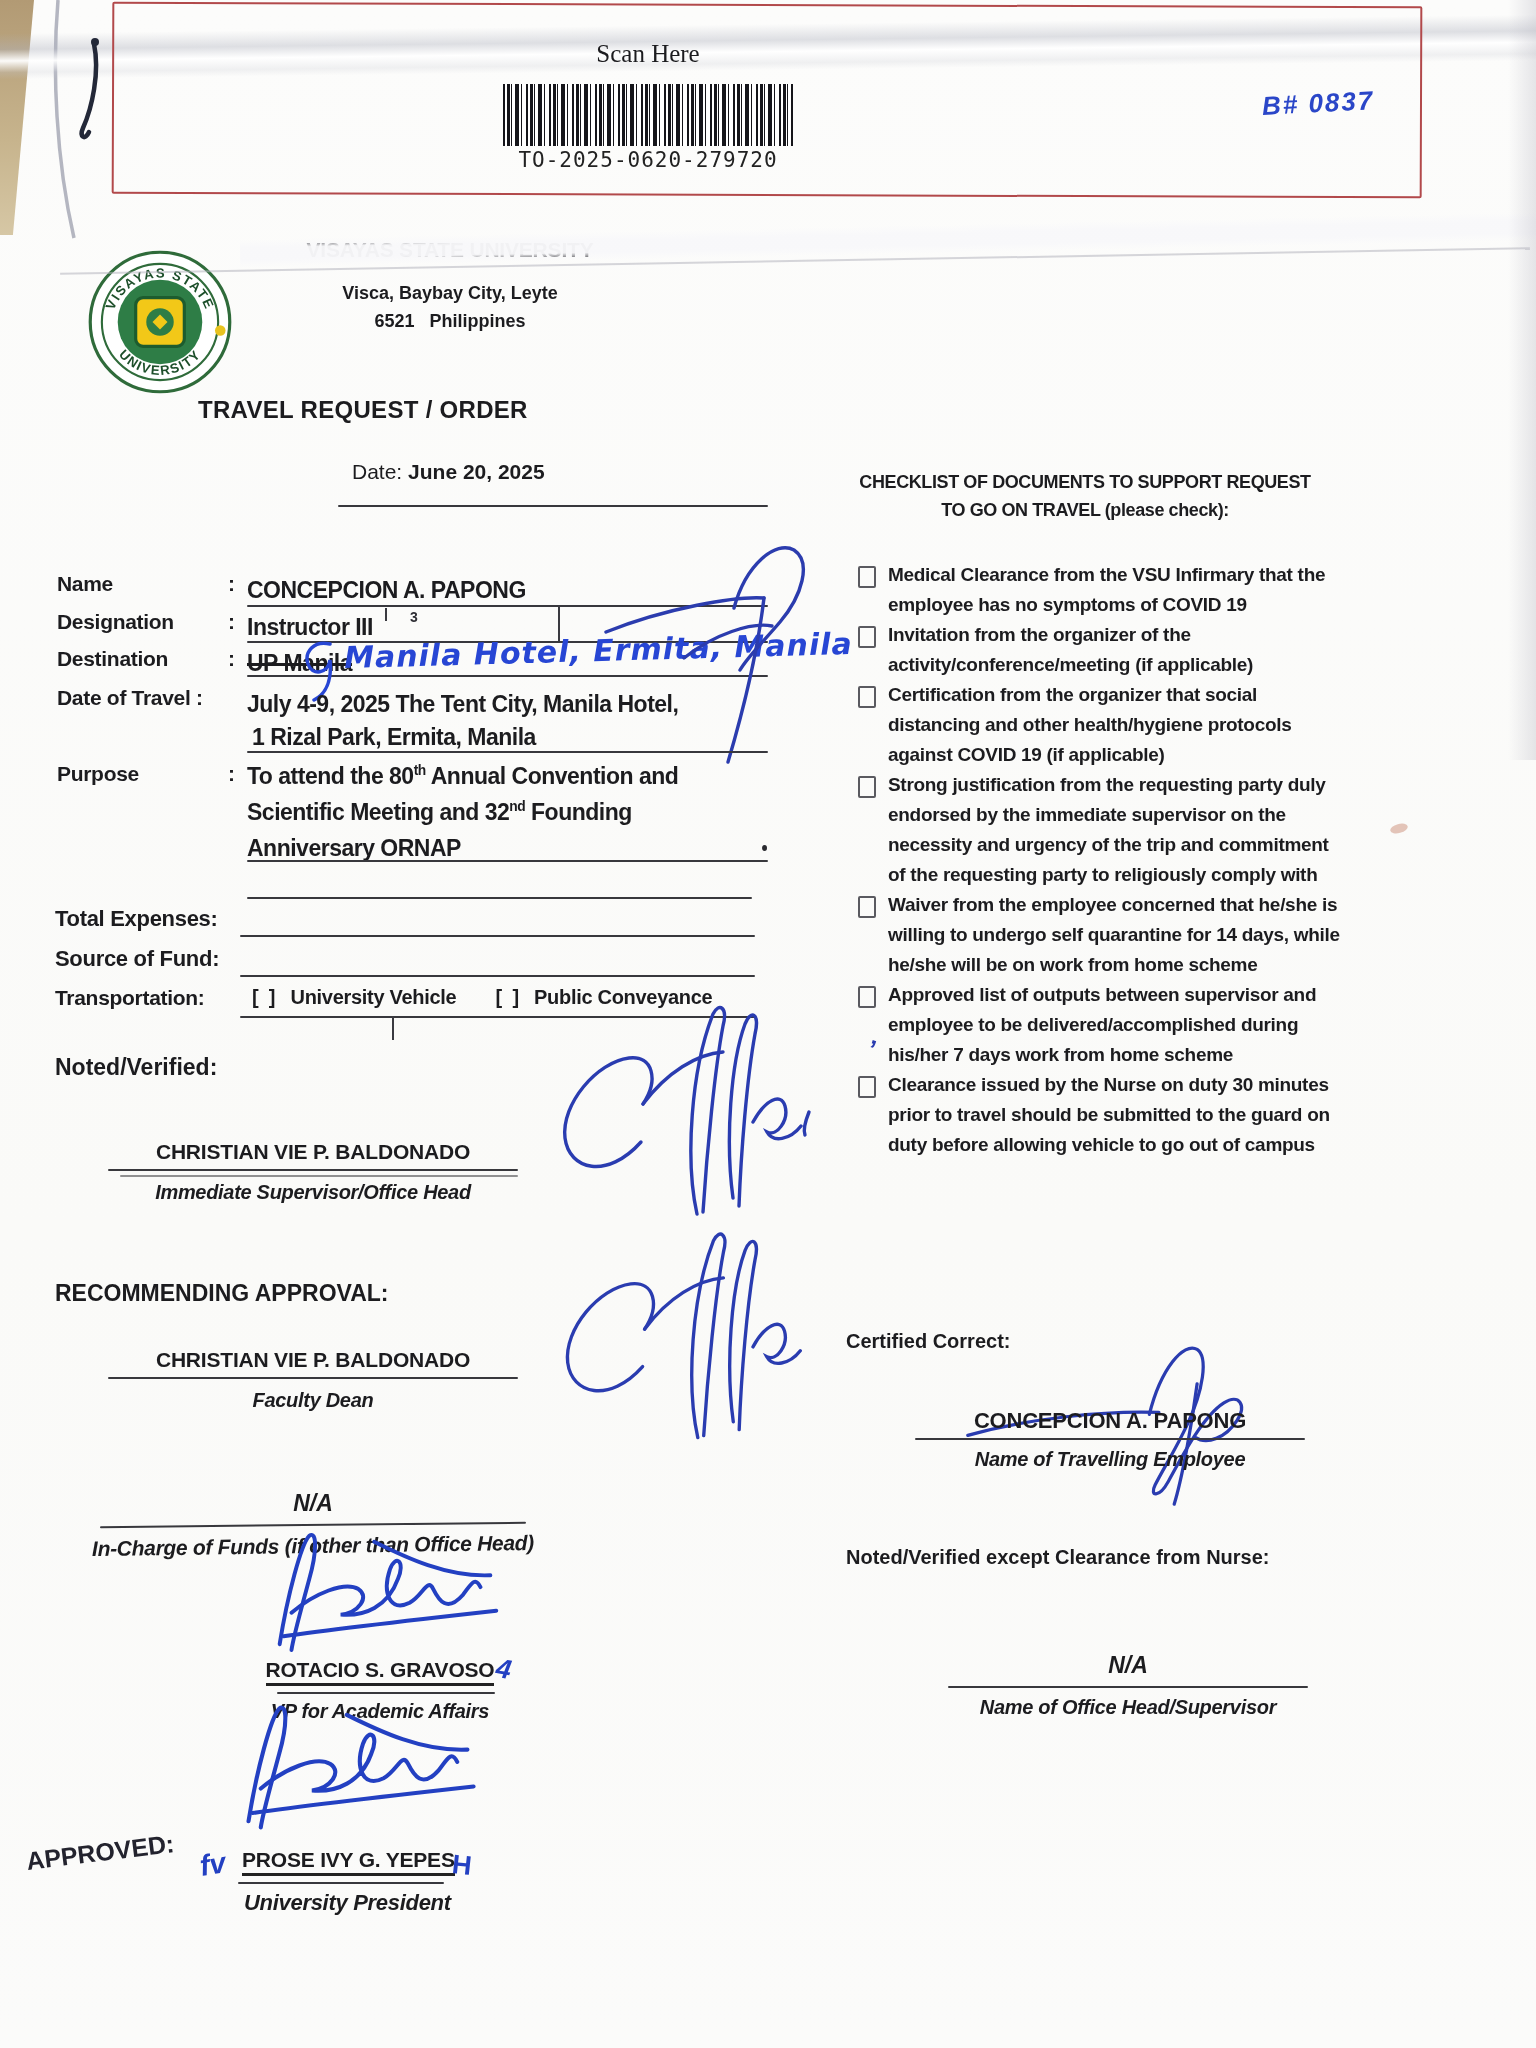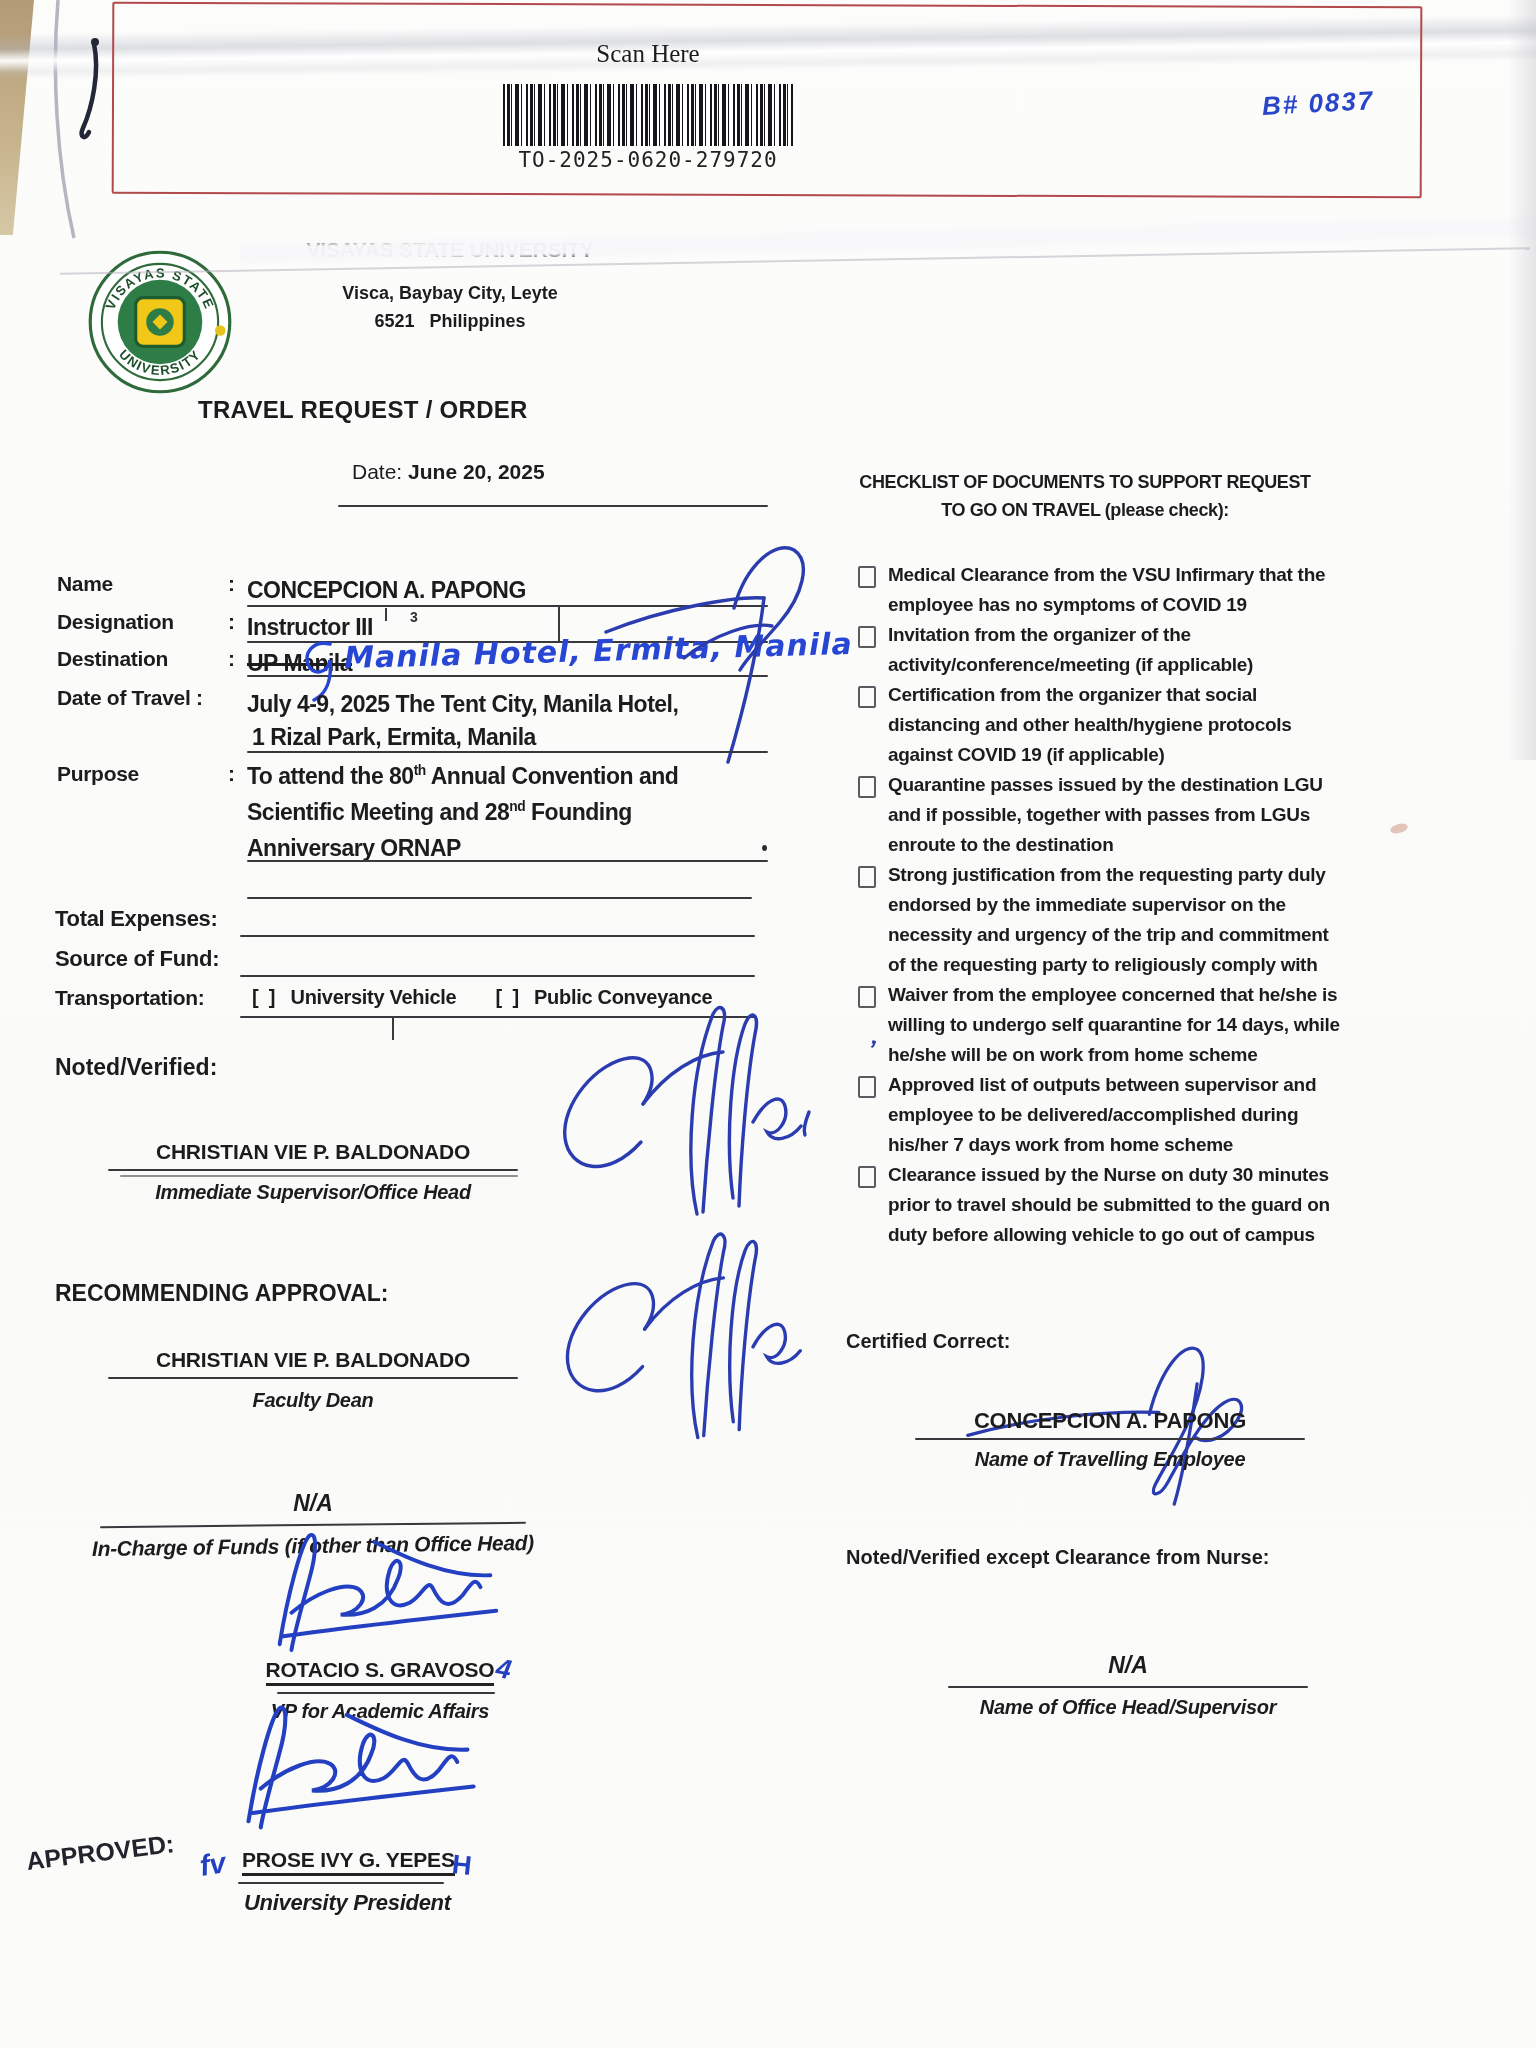--- a/index.html
+++ b/index.html
@@ -116,21 +116,21 @@
   <div class="abs val" style="left:247px;top:691px;">July 4-9, 2025 The Tent City, Manila Hotel,</div>
   <div class="abs val" style="left:252px;top:724px;">1 Rizal Park, Ermita, Manila</div>
   <div class="rule" style="left:247px;top:751px;width:521px;"></div>
 
   <div class="abs label" style="left:57px;top:762px;">Purpose</div>
   <div class="abs label" style="left:228px;top:762px;">:</div>
   <div class="abs val" style="left:247px;top:763px;">
     <span>To attend the 80</span><sup>th</sup><span> Annual Convention and</span>
   </div>
   <div class="abs val" style="left:247px;top:799px;">
-    <span>Scientific Meeting and 28</span><sup>nd</sup><span> Founding</span>
+    <span>Scientific Meeting and 32</span><sup>nd</sup><span> Founding</span>
   </div>
   <div class="abs val" style="left:247px;top:835px;">Anniversary ORNAP</div>
   <div class="rule" style="left:247px;top:860px;width:521px;"></div>
 
   <div class="rule" style="left:247px;top:897px;width:505px;"></div>
   <div class="abs label" style="left:55px;top:906px;font-size:22px;">Total Expenses:</div>
   <div class="rule" style="left:240px;top:935px;width:515px;"></div>
   <div class="abs label" style="left:55px;top:946px;font-size:22px;">Source of Fund:</div>
   <div class="rule" style="left:240px;top:975px;width:515px;"></div>
 
@@ -228,26 +228,20 @@
       <div class="chk-line">activity/conference/meeting (if applicable)</div>
     </div>
     <div class="chk-item">
       <span class="chk-box"></span>
       <div class="chk-line">Certification from the organizer that social</div>
       <div class="chk-line">distancing and other health/hygiene protocols</div>
       <div class="chk-line">against COVID 19 (if applicable)</div>
     </div>
     <div class="chk-item">
       <span class="chk-box"></span>
-      <div class="chk-line">Quarantine passes issued by the destination LGU</div>
-      <div class="chk-line">and if possible, together with passes from LGUs</div>
-      <div class="chk-line">enroute to the destination</div>
-    </div>
-    <div class="chk-item">
-      <span class="chk-box"></span>
       <div class="chk-line">Strong justification from the requesting party duly</div>
       <div class="chk-line">endorsed by the immediate supervisor on the</div>
       <div class="chk-line">necessity and urgency of the trip and commitment</div>
       <div class="chk-line">of the requesting party to religiously comply with</div>
     </div>
     <div class="chk-item">
       <span class="chk-box"></span>
       <div class="chk-line">Waiver from the employee concerned that he/she is</div>
       <div class="chk-line">willing to undergo self quarantine for 14 days, while</div>
       <div class="chk-line">he/she will be on work from home scheme</div>

